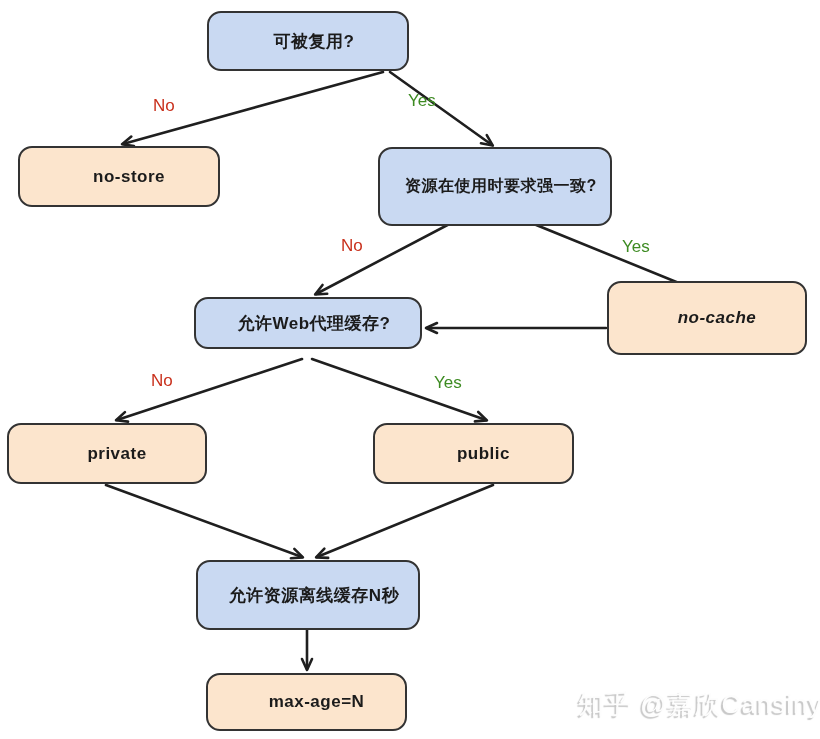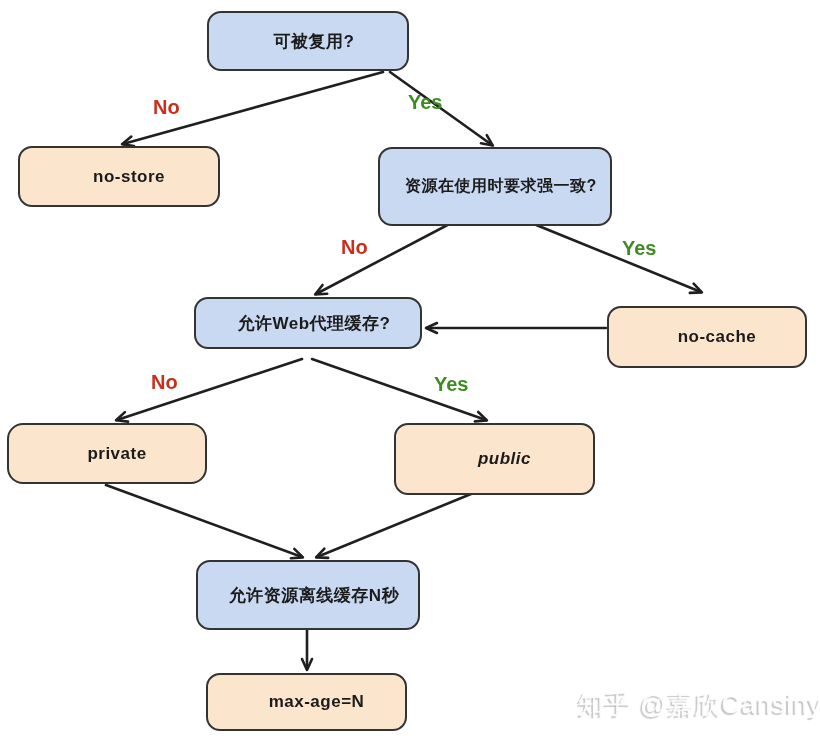--- a/index.html
+++ b/index.html
@@ -41,22 +41,22 @@
     font-size: 17px;
     color: #1b1b1b;
     text-align: center;
     letter-spacing: 0.5px;
   }
   .node.decision { background: var(--decision-fill, #c9d9f2); padding-left: 12px; }
   .node.result   { background: var(--result-fill, #fce5cd); padding-left: 20px; }
   .edge-label {
     position: absolute;
     z-index: 3;
-    font-weight: bold;
-    font-size: 20px;
+    font-weight: normal;
+    font-size: 17px;
     line-height: 1;
   }
   .edge-label.no  { color: var(--no-label, #c9301c); }
   .edge-label.yes { color: var(--yes-label, #3d8b22); }
   .watermark {
     position: absolute;
     z-index: 3;
     left: 578px;
     top: 687px;
     font-size: 26px;
@@ -90,25 +90,25 @@
   </svg>
 
   <div class="node decision" style="left:207px; top:11px; width:202px; height:60px;">可被复用?</div>
 
   <div class="node result" style="left:18px; top:146px; width:202px; height:61px;">no-store</div>
 
   <div class="node decision" style="left:378px; top:147px; width:234px; height:79px; font-size:16px;">资源在使用时要求强一致?</div>
 
   <div class="node decision" style="left:194px; top:297px; width:228px; height:52px;">允许Web代理缓存?</div>
 
-  <div class="node result" style="left:607px; top:306px; width:200px; height:62px;">no-cache</div>
+  <div class="node result" style="left:607px; top:281px; width:200px; height:74px;font-style:italic;">no-cache</div>
 
-  <div class="node result" style="left:7px; top:423px; width:200px; height:61px;border-radius:16px;">private</div>
+  <div class="node result" style="left:7px; top:423px; width:200px; height:61px;">private</div>
 
-  <div class="node result" style="left:394px; top:423px; width:201px; height:72px;font-style:italic;">public</div>
+  <div class="node result" style="left:373px; top:423px; width:201px; height:61px;">public</div>
 
   <div class="node decision" style="left:196px; top:560px; width:224px; height:70px;">允许资源离线缓存N秒</div>
 
   <div class="node result" style="left:206px; top:673px; width:201px; height:58px;">max-age=N</div>
 
   <div class="edge-label no" style="left:153px; top:97px;">No</div>
 
   <div class="edge-label yes" style="left:408px; top:92px;">Yes</div>
 
   <div class="edge-label no" style="left:341px; top:237px;">No</div>

